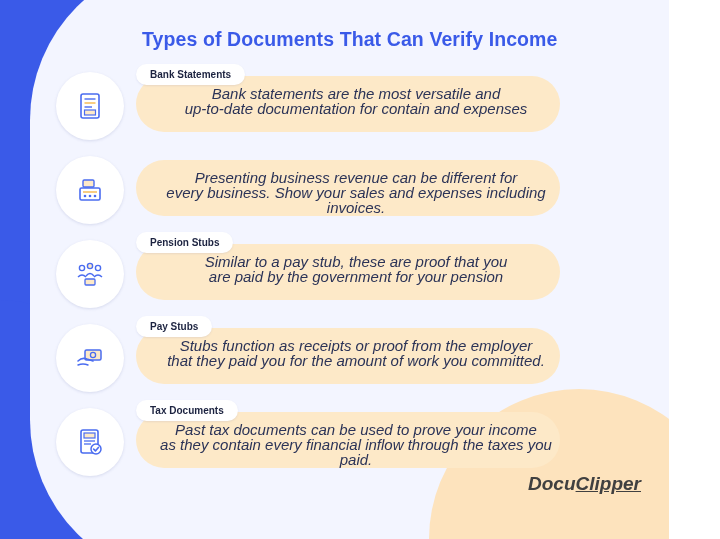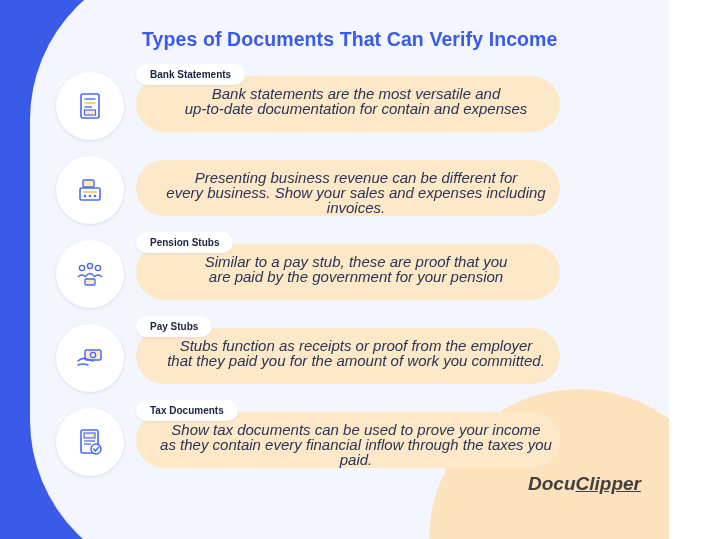--- a/index.html
+++ b/index.html
@@ -239,21 +239,21 @@
           <rect x="11" y="8" width="11" height="5" fill="#fde9c8" stroke="#4a6cf0" stroke-width="1.2"></rect>
           <line x1="11" y1="16" x2="22" y2="16" stroke="#4a6cf0" stroke-width="1.3"></line>
           <line x1="11" y1="19" x2="18" y2="19" stroke="#4a6cf0" stroke-width="1.3"></line>
           <circle cx="23" cy="24" r="5" fill="#ffffff" stroke="#4a6cf0" stroke-width="1.5"></circle>
           <path d="M20.6 24 l1.8 1.9 l3 -3.5" fill="none" stroke="#4a6cf0" stroke-width="1.6" stroke-linecap="round" stroke-linejoin="round"></path>
         </svg>
       </div>
       <div class="card"></div>
       <div class="label">Tax Documents</div>
       <div class="card-text">
-        <div>Show tax documents can be used to prove your income</div>
+        <div>Past tax documents can be used to prove your income</div>
         <div>as they contain every financial inflow through the taxes you paid.</div>
       </div>
     </div>
 
   </div>
 
   <div class="brand"><span>Docu</span><span class="tail">Clipper</span></div>
 
 </div>
 

